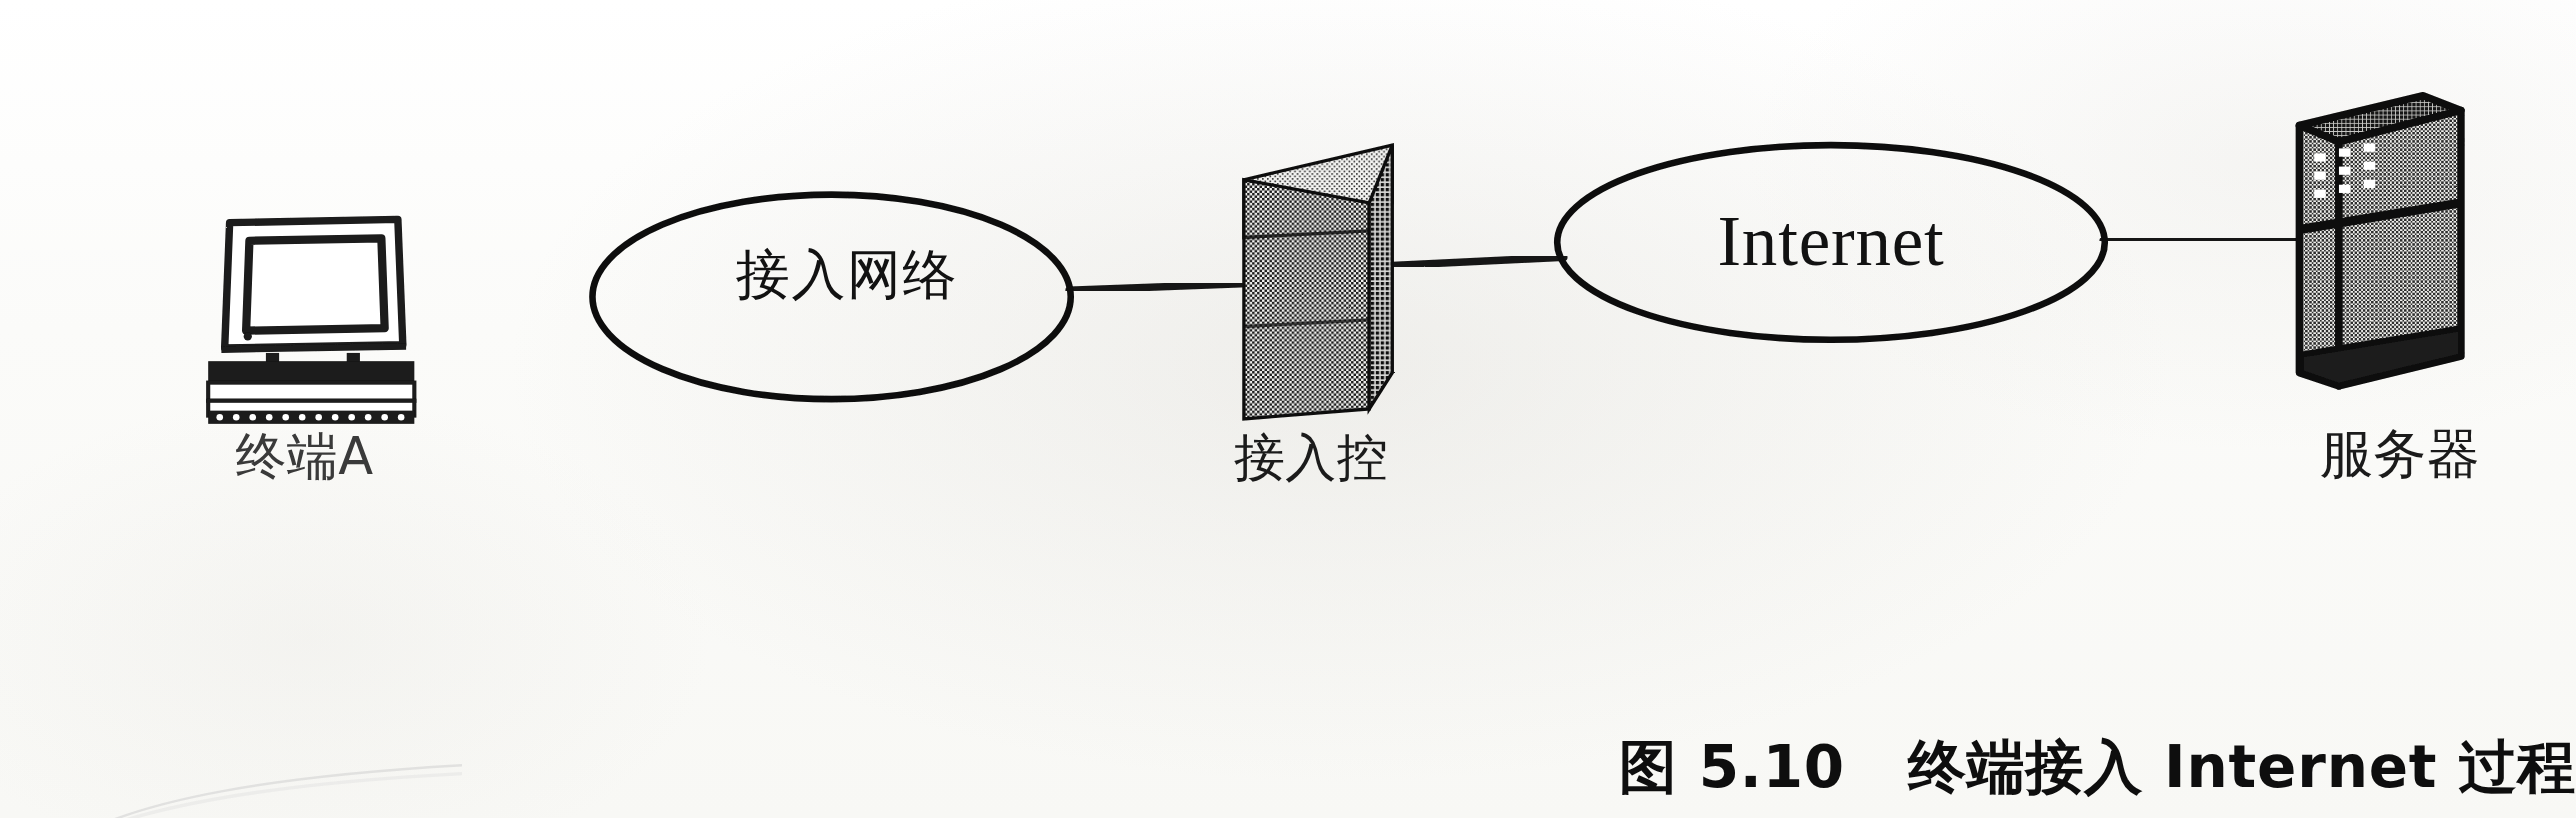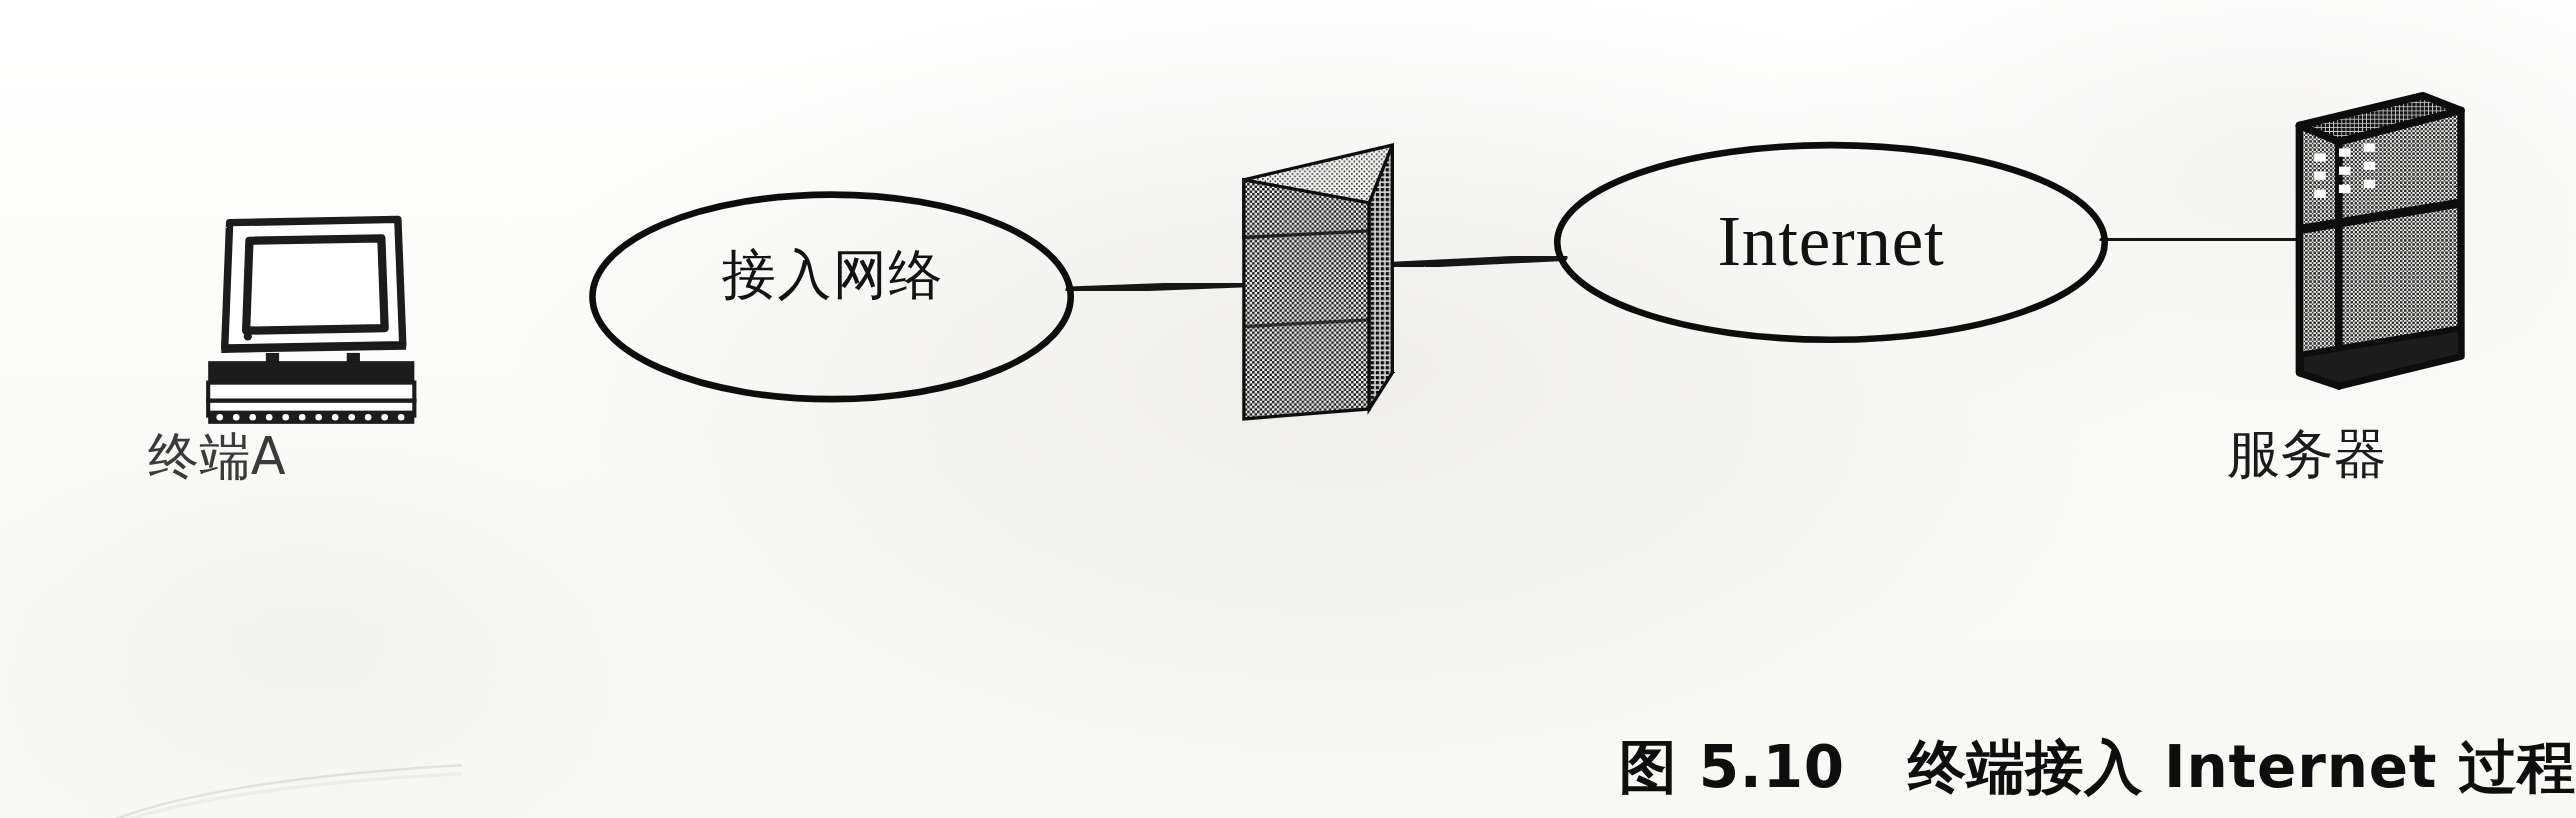--- a/index.html
+++ b/index.html
@@ -40,20 +40,21 @@
     position: absolute;
     inset: 0;
     width: 2576px;
     height: 818px;
   }
   .node-label {
     position: absolute;
     color: #1b1b1b;
     font-family: "DejaVu Sans", "Liberation Sans", sans-serif;
     white-space: pre;
+    text-align: center;
     line-height: 1.22;
     letter-spacing: 0.4px;
   }
   #label-terminal {
     left: 148px;
     top: 426px;
     width: 313px;
     font-size: 51px;
     color: #3a3a3a;
   }
@@ -69,21 +70,21 @@
     width: 346px;
     font-size: 53px;
   }
   .ellipse-text {
     position: absolute;
     text-align: center;
     color: #121212;
     white-space: pre;
   }
   #text-access-network {
-    left: 602px;
+    left: 616px;
     top: 239px;
     width: 462px;
     font-size: 54px;
     font-family: "DejaVu Sans", "Liberation Sans", sans-serif;
     letter-spacing: 1.6px;
   }
   #text-internet {
     left: 1600px;
     top: 201px;
     width: 462px;
@@ -240,20 +241,20 @@
       </g>
     </g>
   </svg>
 
   <div class="ellipse-text" id="text-access-network">接入网络</div>
 
   <div class="ellipse-text" id="text-internet">Internet</div>
 
   <div class="node-label" id="label-terminal">终端A</div>
 
-  <div class="node-label" id="label-acd"><br></div>
+  <div class="node-label" id="label-acd"><span>接入控</span><br></div>
 
   <div class="node-label" id="label-server">服务器</div>
 
   <div id="figure-caption">图 5.10   终端接入 Internet 过程</div>
 
 </div>
 
 
 </body></html>

